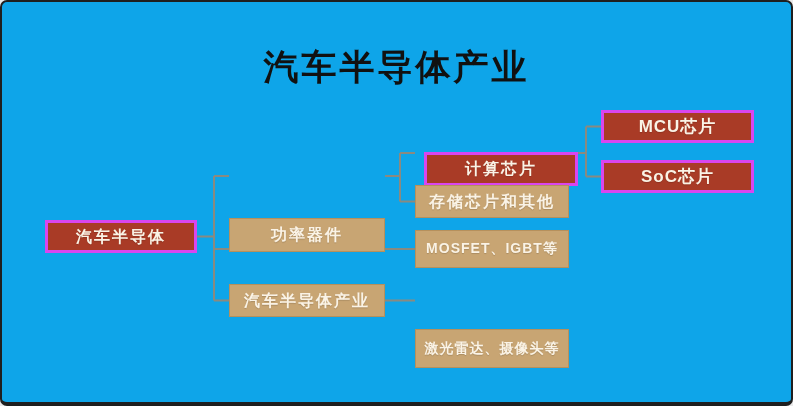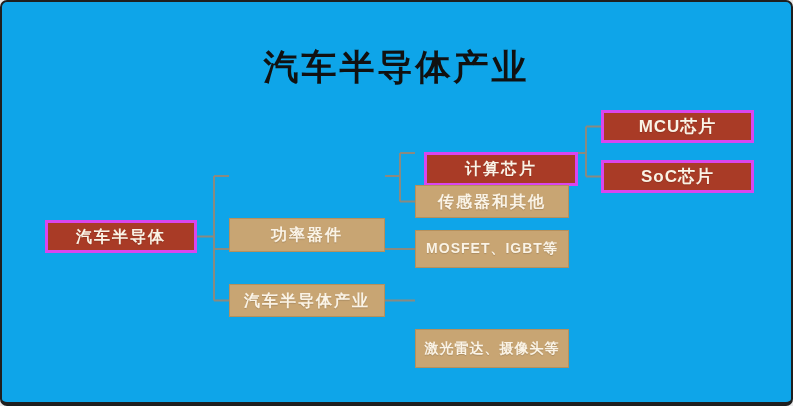--- a/index.html
+++ b/index.html
@@ -91,21 +91,21 @@
 
   <div class="node red" style="left:43px; top:218px; width:152px; height:33px;">汽车半导体</div>
 
 
   <div class="node tan" style="left:227px; top:216px; width:156px; height:34px;">功率器件</div>
 
   <div class="node tan" style="left:227px; top:282px; width:156px; height:33px;">汽车半导体产业</div>
 
   <div class="node red" style="left:422px; top:134px; width:154px; height:34px;margin-top:16px;">计算芯片</div>
 
-  <div class="node tan" style="left:413px; top:183px; width:154px; height:33px;">传感器和其他</div>
+  <div class="node tan" style="left:413px; top:183px; width:154px; height:33px;">存储芯片和其他</div>
 
   <div class="node tan small" style="left:413px; top:228px; width:154px; height:38px;">MOSFET、IGBT等</div>
 
   <div class="node tan small" style="left:413px; top:279px; width:154px; height:39px;margin-top:48px;">激光雷达、摄像头等</div>
 
   <div class="node red latin" style="left:599px; top:108px; width:153px; height:33px;">MCU芯片</div>
 
   <div class="node red latin" style="left:599px; top:158px; width:153px; height:33px;">SoC芯片</div>
 
 </div>

